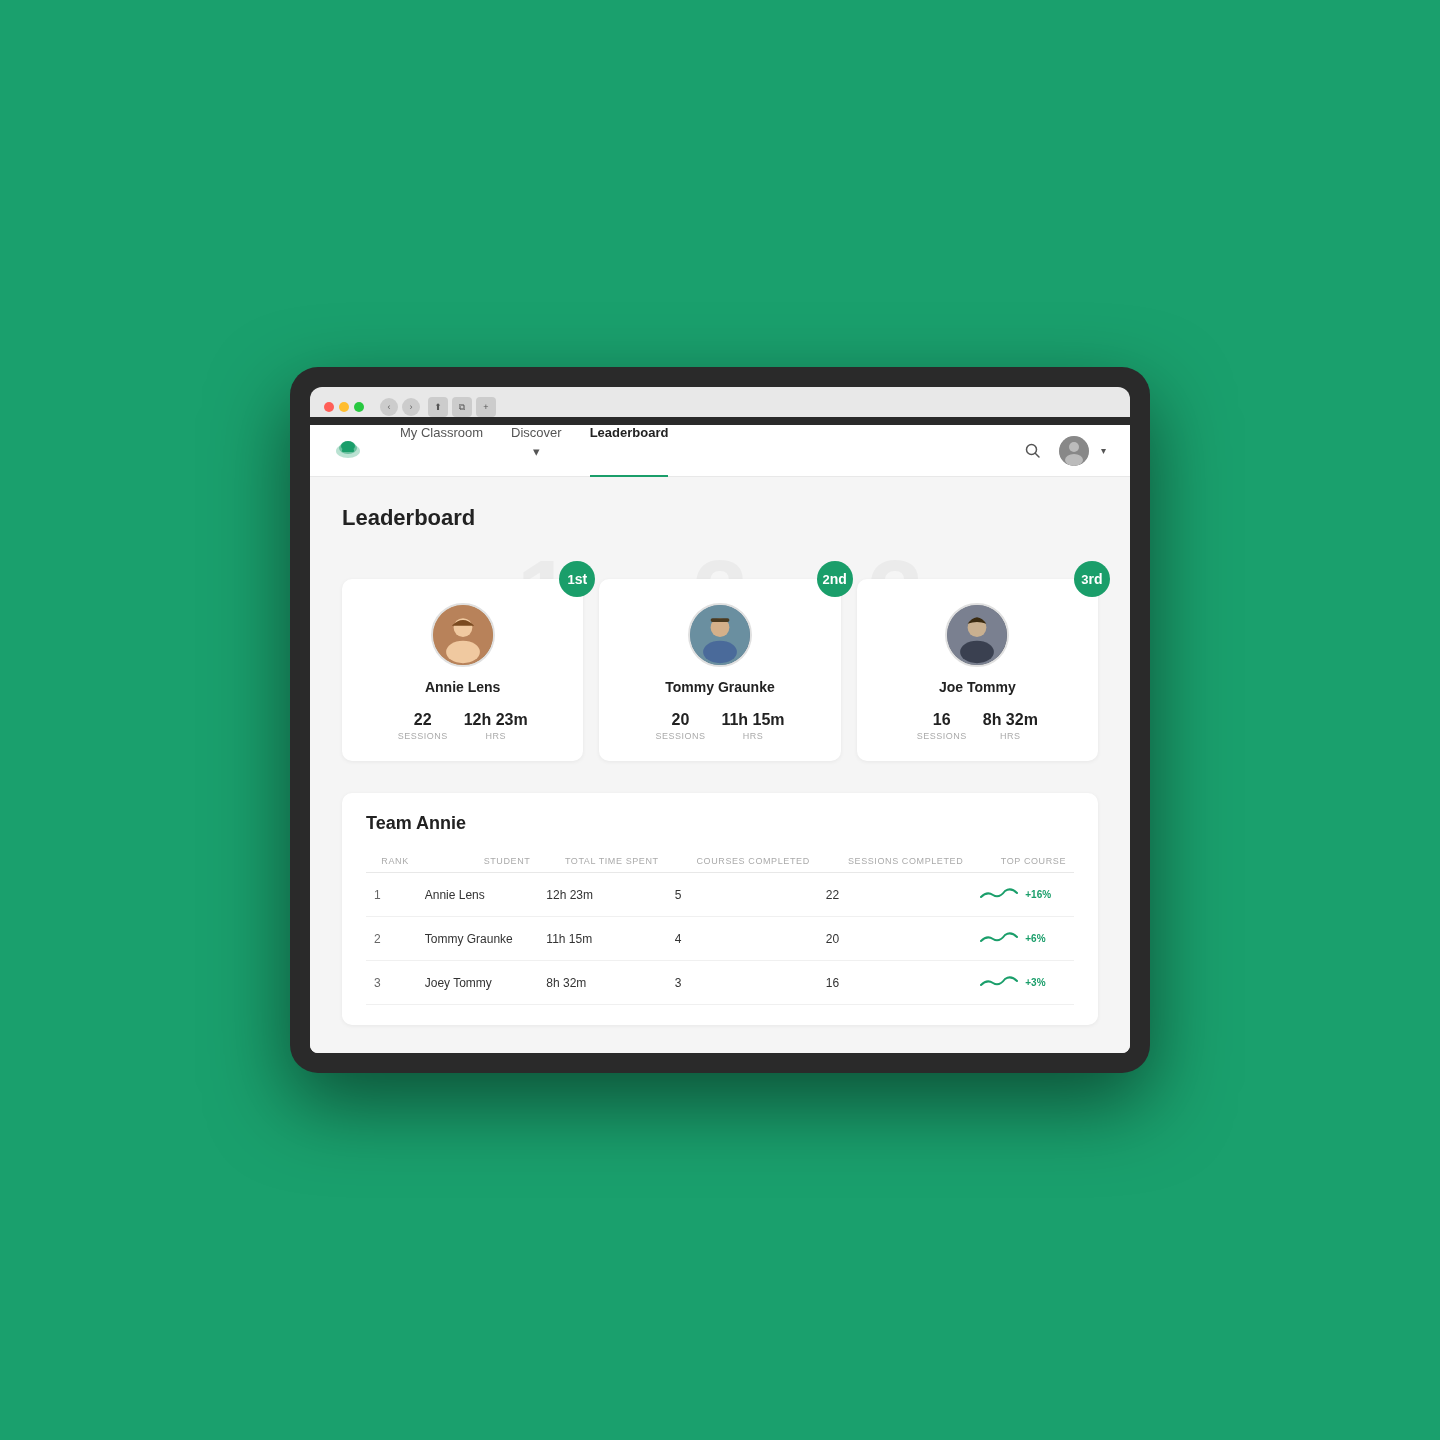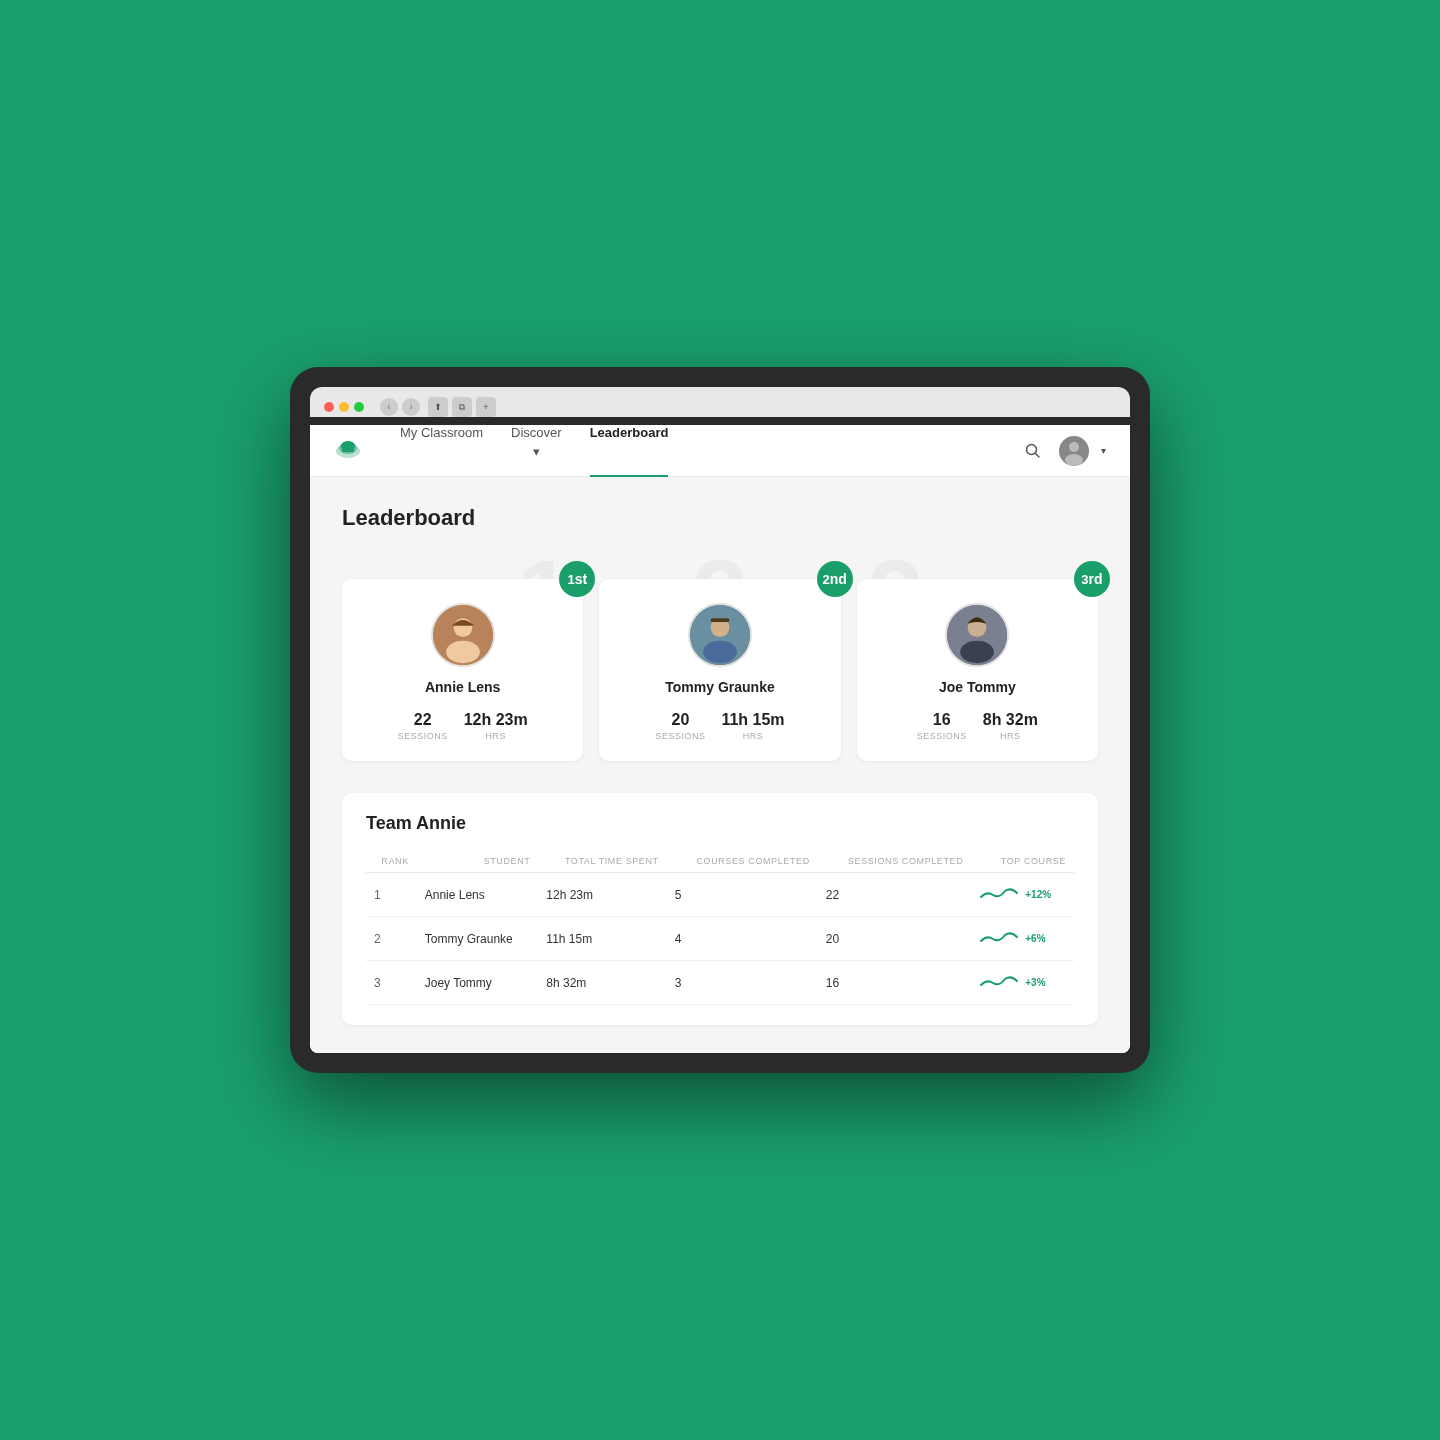--- a/index.html
+++ b/index.html
@@ -591,21 +591,21 @@
       <td>1</td>
       <td>Annie Lens</td>
       <td>12h 23m</td>
       <td>5</td>
       <td>22</td>
       <td>
         <div class="trend-cell">
           <span class="sparkline"><svg width="40" height="20" viewBox="0 0 40 20" fill="none">
       <path d="M2 14 Q8 8 14 12 Q20 16 26 8 Q32 4 38 10" stroke="#1a9e6a" stroke-width="2" fill="none" stroke-linecap="round"></path>
     </svg></span>
-          <span class="trend-positive">+12%</span>
+          <span class="trend-positive">+16%</span>
         </div>
       </td>
     </tr>
               <tr>
       <td>2</td>
       <td>Tommy Graunke</td>
       <td>11h 15m</td>
       <td>4</td>
       <td>20</td>
       <td>

